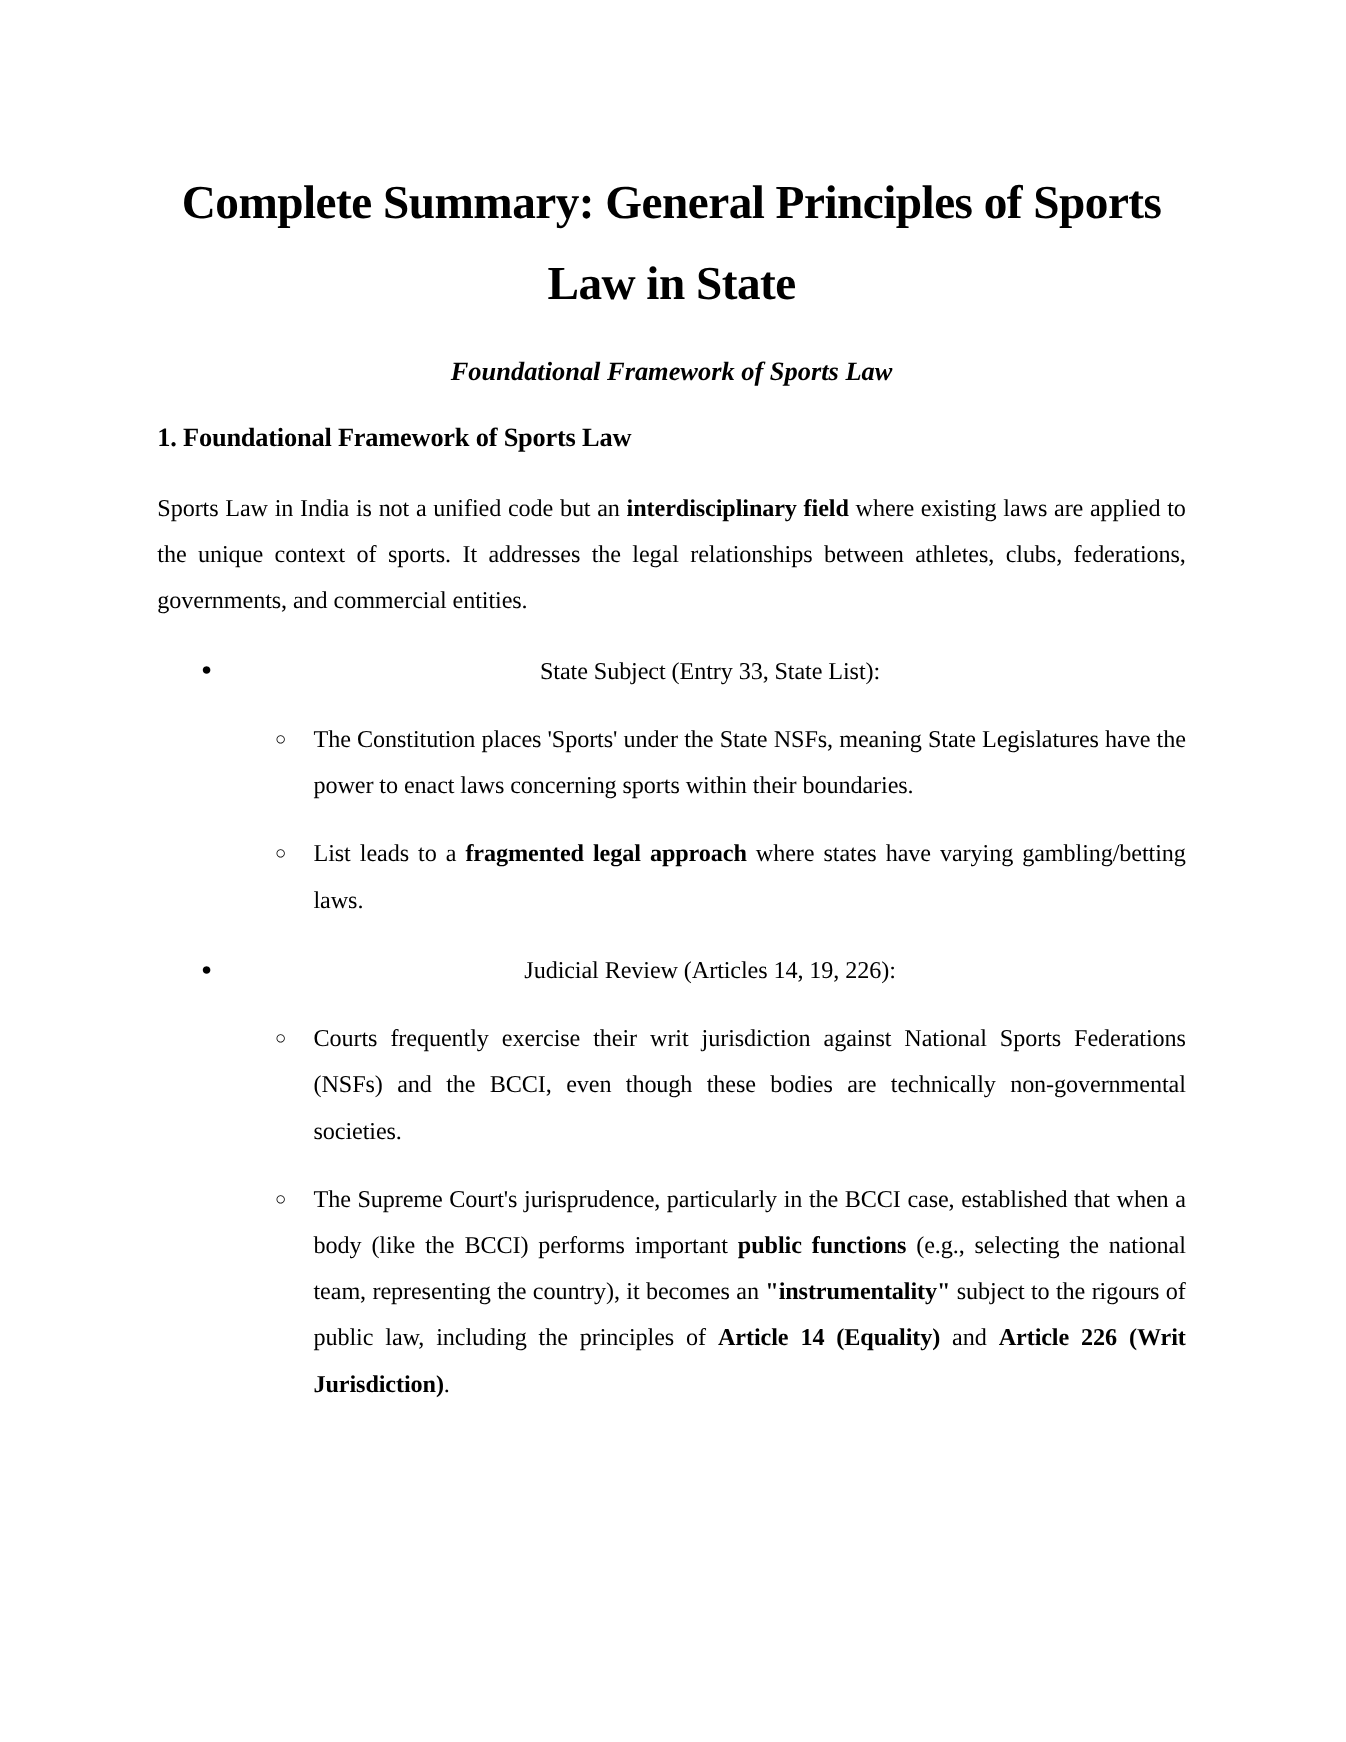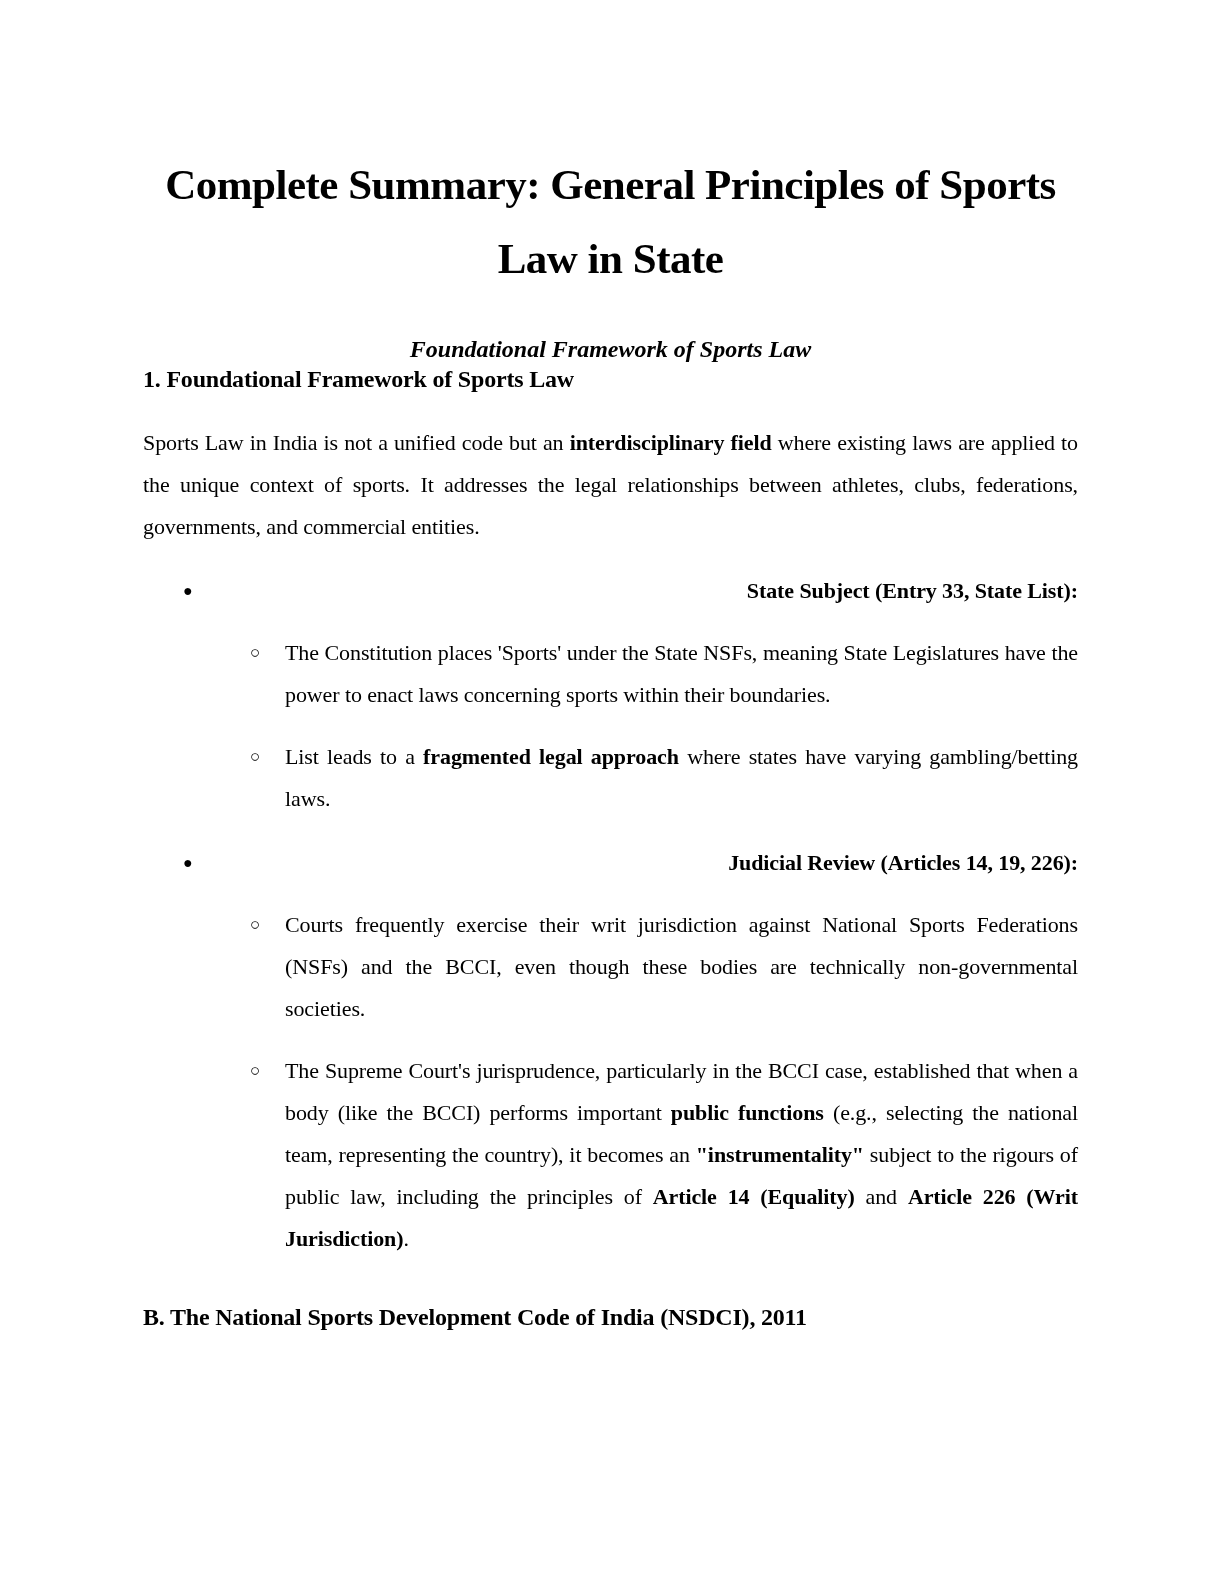--- a/index.html
+++ b/index.html
@@ -22,26 +22,27 @@
     line-height: 74px;
     letter-spacing: -0.5px;
     white-space: nowrap;
   }
   .doc-subtitle {
     text-align: center;
     font-weight: bold;
     font-style: italic;
     font-size: 24px;
     line-height: 30px;
-    margin-top: 38px;
+    margin-top: 27px;
   }
   .h-section {
     font-weight: bold;
     font-size: 24px;
     line-height: 30px;
+    margin-top: 30px;
     letter-spacing: -0.2px;
   }
   .h-section.spaced { margin-top: 42px; }
   .para {
     font-size: 22px;
     line-height: 42px;
     text-align: justify;
     margin-top: 28px;
     letter-spacing: -0.1px;
   }
@@ -57,21 +58,21 @@
     flex: 0 0 auto;
     text-align: left;
   }
   .li.l1 .marker { width: 30px; font-size: 16px; line-height: 42px; }
   .li.l2 .marker { width: 35px; font-size: 17px; line-height: 42px; }
   .li .li-text {
     flex: 1 1 auto;
     text-align: justify;
     letter-spacing: -0.1px;
   }
-  .li.l1 .li-text { font-weight: bold; text-align: right; }
+  .li.l1 .li-text { font-weight: normal; text-align: center; }
 </style>
 </head>
 <body>
 
 <div class="doc-page">
 
   <div class="doc-title">
     <div>Complete Summary: General Principles of Sports</div>
     <div>Law in State</div>
   </div>
@@ -106,15 +107,14 @@
   <div class="li l2">
     <span class="marker">○</span>
     <div class="li-text"><span>Courts frequently exercise their writ jurisdiction against National Sports Federations (NSFs) and the BCCI, even though these bodies are technically non-governmental societies.</span></div>
   </div>
 
   <div class="li l2">
     <span class="marker">○</span>
     <div class="li-text"><span>The Supreme Court's jurisprudence, particularly in the BCCI case, established that when a body (like the BCCI) performs important </span><span style="font-weight: bold;">public functions</span><span> (e.g., selecting the national team, representing the country), it becomes an </span><span style="font-weight: bold;">"instrumentality"</span><span> subject to the rigours of public law, including the principles of </span><span style="font-weight: bold;">Article 14 (Equality)</span><span> and </span><span style="font-weight: bold;">Article 226 (Writ Jurisdiction)</span><span>.</span></div>
   </div>
 
-  <div class="h-section spaced">B. The National Sports Development Code of India (NSDCI), 2011</div>
 
 </div>
 
 </body></html>

